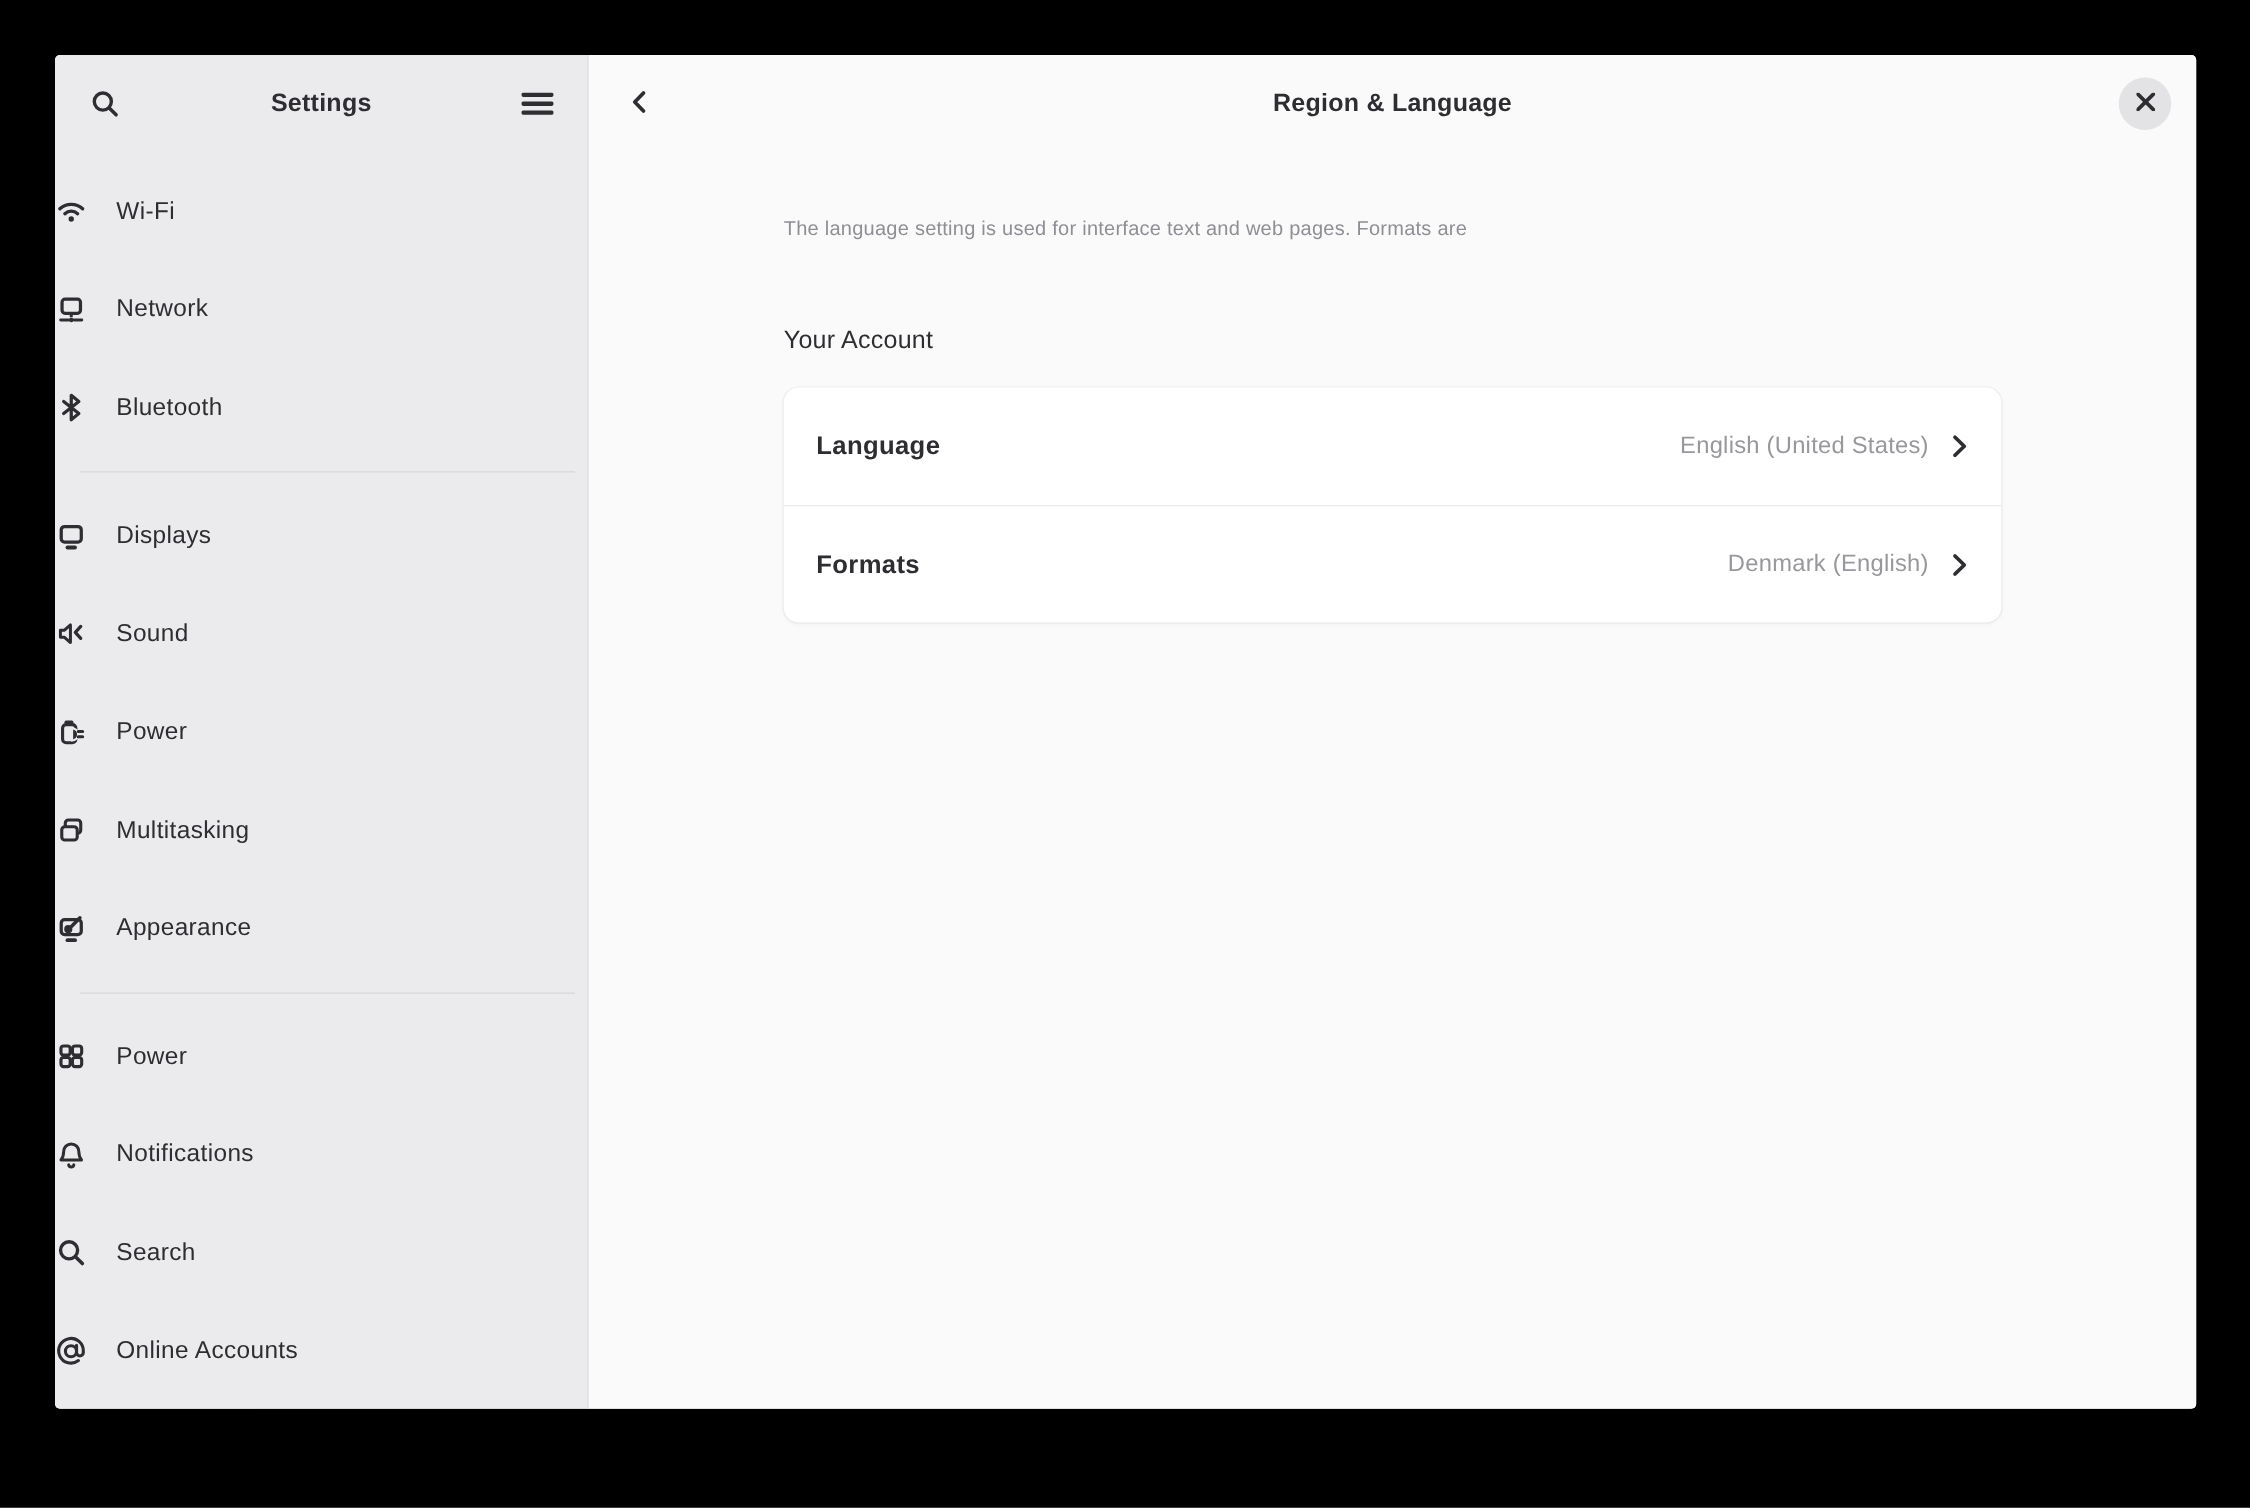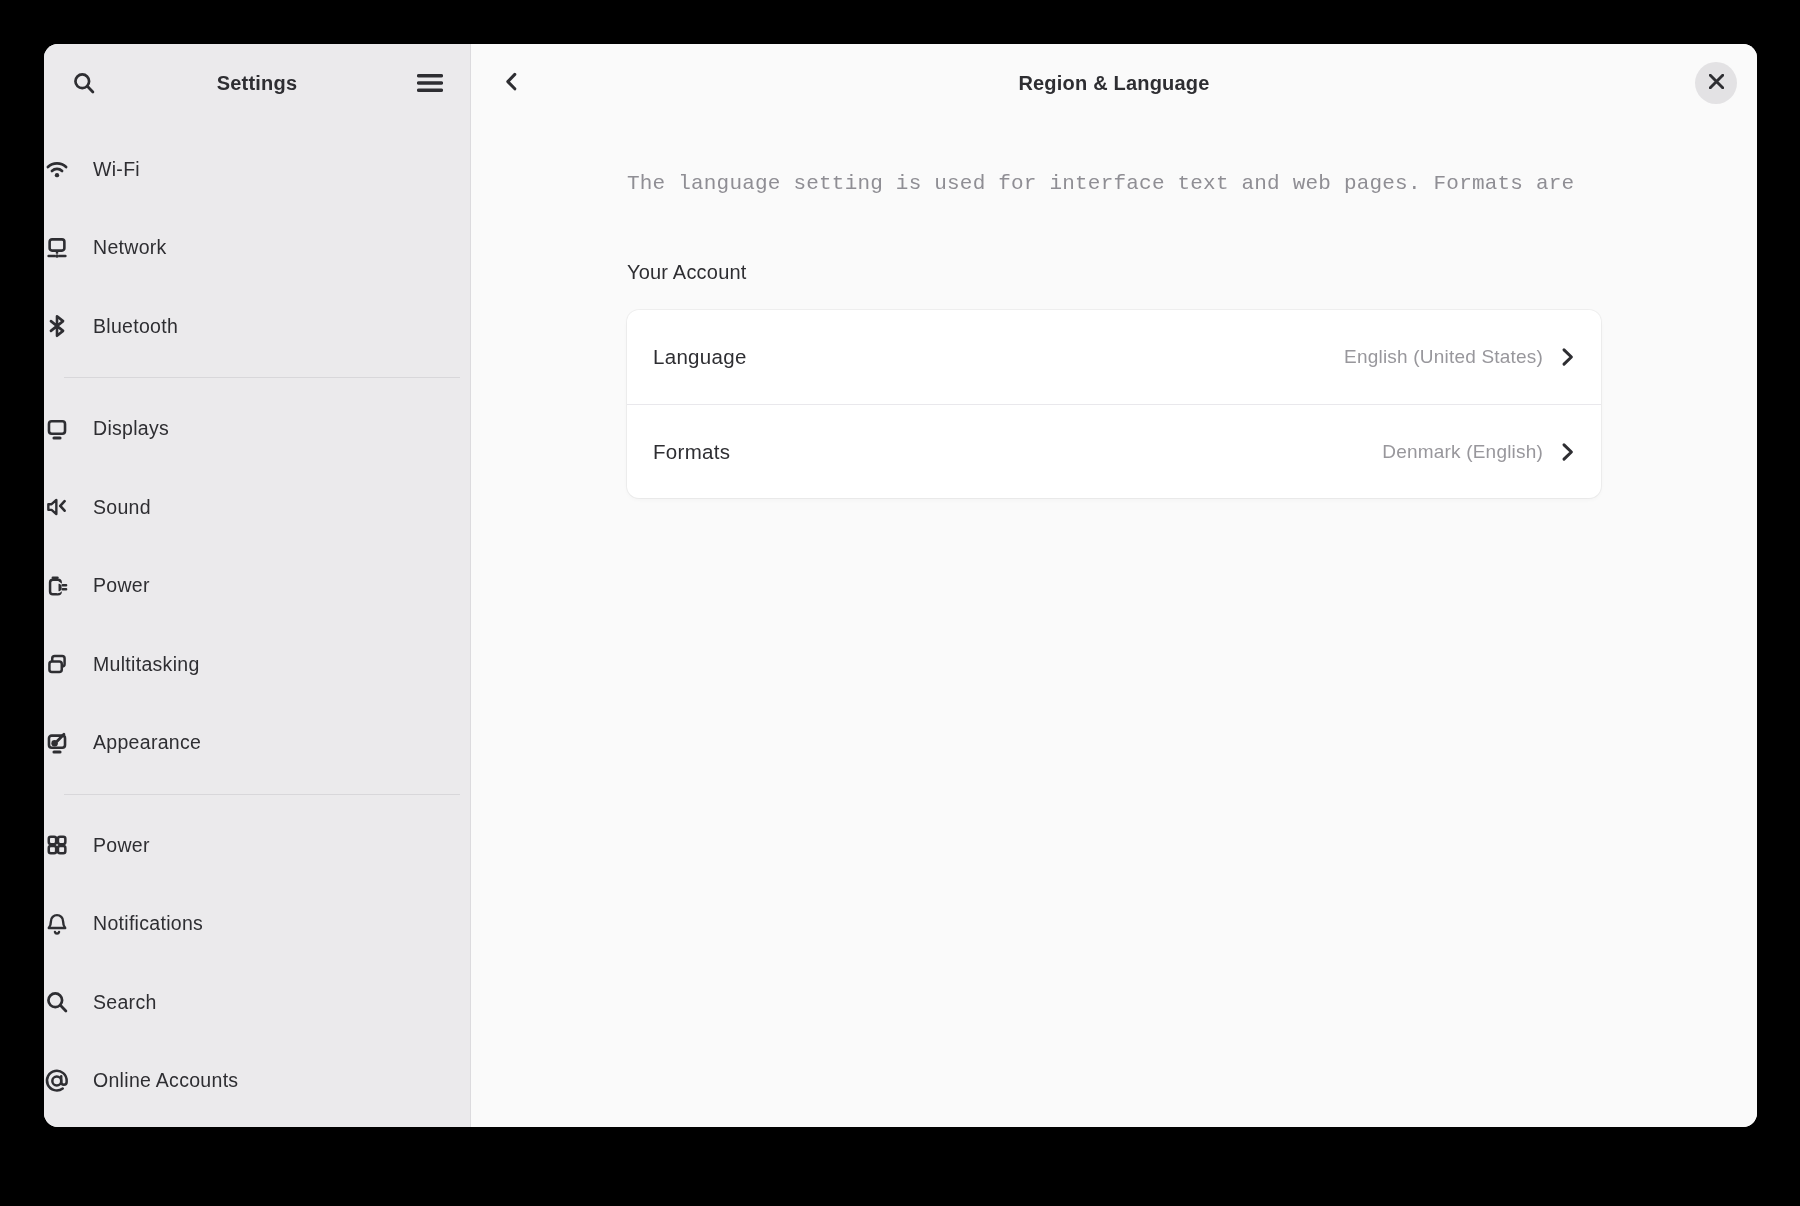--- a/index.html
+++ b/index.html
@@ -11,47 +11,47 @@
     --value-text:#98979c;
     --pane-border:#dcdbde;
     --separator:#d8d7da;
     --row-divider:#e9e8ec;
     --close-bg:#e3e2e4;
   }
   *{margin:0;padding:0;box-sizing:border-box;}
   html,body{width:1800px;height:1206px;background:#000;font-family:"Liberation Sans","DejaVu Sans",sans-serif;}
   .window{
     position:absolute;left:44px;top:44px;width:1713px;height:1083px;
-    border-radius:14px;overflow:hidden;display:flex;background:var(--content-bg);
+    border-radius:4px;overflow:hidden;display:flex;background:var(--content-bg);
   }
   
   .sidebar{width:427px;flex:0 0 427px;background:var(--sidebar-bg);border-right:1px solid var(--pane-border);overflow:hidden;}
   .sidebar-header{height:78px;display:flex;align-items:center;padding:0 23px;}
   .icon-btn{width:34px;height:34px;border:none;background:transparent;display:flex;align-items:center;justify-content:center;cursor:pointer;color:var(--text);border-radius:8px;}
   .icon-btn svg{display:block;}
   .side-title{flex:1;text-align:center;font-size:20px;font-weight:700;color:var(--text);letter-spacing:.2px;}
   .sidebar-nav{padding-top:8px;}
   .side-item{height:78.5px;display:flex;align-items:center;cursor:pointer;color:var(--text);}
   .side-item .icon{width:26px;height:26px;flex:0 0 26px;display:flex;align-items:center;justify-content:center;}
   .side-label{margin-left:23px;font-size:19.5px;letter-spacing:.3px;white-space:nowrap;}
   .side-sep{height:1px;background:var(--separator);margin:11.5px 10px 11.5px 20px;}
   
   .main{flex:1;background:var(--content-bg);position:relative;overflow:hidden;}
   .main-header{height:78px;display:flex;align-items:center;position:relative;padding:0 20px 0 24px;}
   .main-title{position:absolute;left:50%;top:50%;transform:translate(-50%,-50%);font-size:20px;font-weight:700;color:var(--text);letter-spacing:.2px;white-space:nowrap;}
   .back-btn{width:36px;height:36px;border:none;background:transparent;display:flex;align-items:center;justify-content:center;cursor:pointer;color:var(--text);border-radius:8px;}
   .close-btn{margin-left:auto;width:42px;height:42px;border:none;border-radius:50%;background:var(--close-bg);display:flex;align-items:center;justify-content:center;cursor:pointer;color:var(--text);}
   .content{width:974px;margin:0 auto;}
-  .desc{margin-top:44px;font-size:21px;line-height:35px;color:var(--dim-text);letter-spacing:.2px;font-family:Liberation Mono, monospace;}
+  .desc{margin-top:44px;font-size:16px;line-height:35px;color:var(--dim-text);letter-spacing:.2px;}
   .desc span{display:block;}
   .section-title{margin:60px 0 26px 0;font-size:20px;font-weight:400;color:var(--text);letter-spacing:.2px;}
   .card{background:var(--card-bg);border-radius:12px;box-shadow:0 0 0 1px rgba(0,0,0,.045),0 2px 4px rgba(0,0,0,.03);}
   .row{height:94px;display:flex;align-items:center;padding:0 22px 0 26px;cursor:pointer;}
   .row + .row{border-top:1px solid var(--row-divider);}
-  .row-label{font-size:20.5px;color:var(--text);letter-spacing:.3px;}
+  .row-label{font-size:20.5px;color:var(--text);letter-spacing:.3px;font-weight:bold;}
   .row-value{margin-left:auto;margin-right:14px;font-size:19px;color:var(--value-text);letter-spacing:.2px;}
   .row .chev{display:flex;align-items:center;color:var(--text);}
 </style>
 </head>
 <body>
 
 <svg width="0" height="0" style="position:absolute">
   <defs>
     <symbol id="search-icon" viewBox="0 0 24 24" fill="none" stroke="currentColor">
       <circle cx="10.4" cy="10.4" r="6.3" stroke-width="2.5"></circle>

